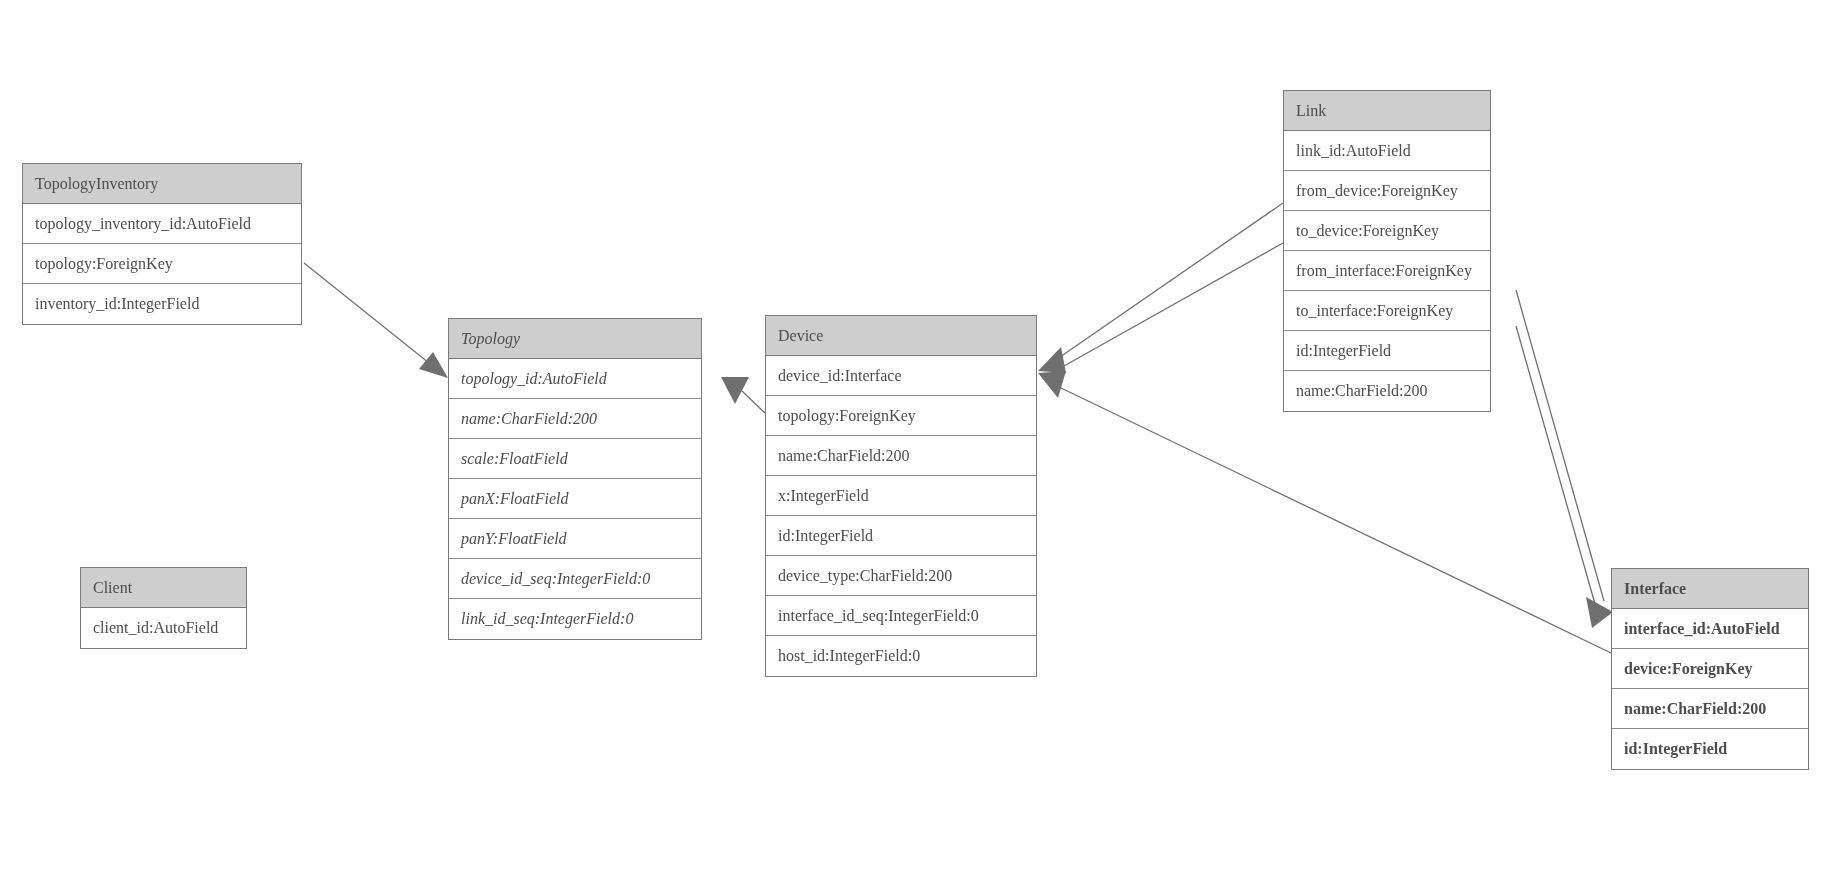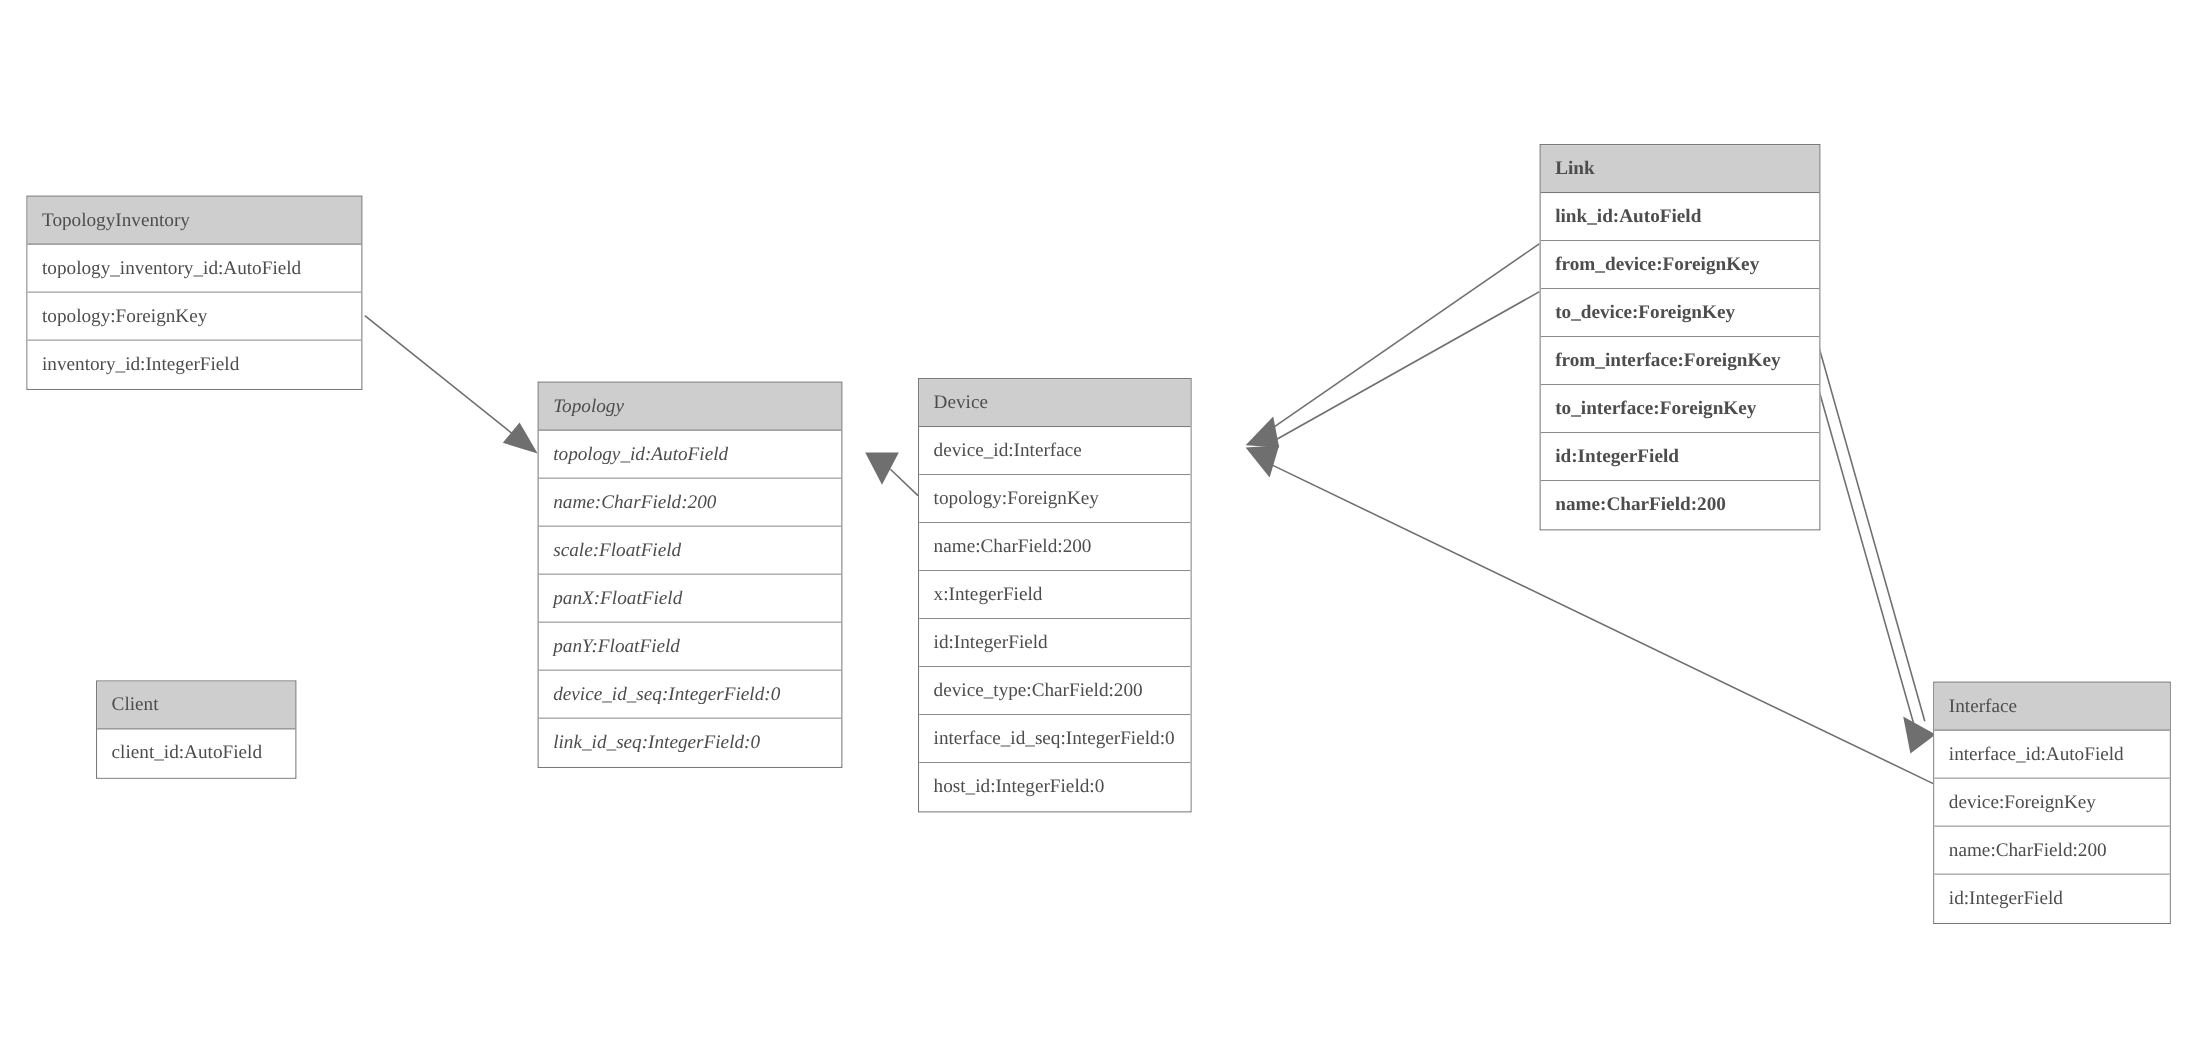--- a/index.html
+++ b/index.html
@@ -91,44 +91,44 @@
     <div class="entity-row">panY:FloatField</div>
     <div class="entity-row">device_id_seq:IntegerField:0</div>
     <div class="entity-row">link_id_seq:IntegerField:0</div>
   </div>
 
   <div class="entity" style="left:80px; top:527px; width:167px;margin-top:40px;">
     <div class="entity-header">Client</div>
     <div class="entity-row">client_id:AutoField</div>
   </div>
 
-  <div class="entity" style="left:765px; top:315px; width:228px;">
+  <div class="entity" style="left:765px; top:315px; width:272px;">
     <div class="entity-header">Device</div>
     <div class="entity-row">device_id:Interface</div>
     <div class="entity-row">topology:ForeignKey</div>
     <div class="entity-row">name:CharField:200</div>
     <div class="entity-row">x:IntegerField</div>
     <div class="entity-row">id:IntegerField</div>
     <div class="entity-row">device_type:CharField:200</div>
     <div class="entity-row">interface_id_seq:IntegerField:0</div>
     <div class="entity-row">host_id:IntegerField:0</div>
   </div>
 
-  <div class="entity" style="left:1283px; top:120px; width:234px;font-weight:bold;">
+  <div class="entity" style="left:1283px; top:90px; width:208px;">
     <div class="entity-header">Link</div>
     <div class="entity-row">link_id:AutoField</div>
     <div class="entity-row">from_device:ForeignKey</div>
     <div class="entity-row">to_device:ForeignKey</div>
     <div class="entity-row">from_interface:ForeignKey</div>
     <div class="entity-row">to_interface:ForeignKey</div>
     <div class="entity-row">id:IntegerField</div>
     <div class="entity-row">name:CharField:200</div>
   </div>
 
-  <div class="entity" style="left:1611px; top:568px; width:198px;">
+  <div class="entity" style="left:1611px; top:568px; width:198px;font-weight:bold;">
     <div class="entity-header">Interface</div>
     <div class="entity-row">interface_id:AutoField</div>
     <div class="entity-row">device:ForeignKey</div>
     <div class="entity-row">name:CharField:200</div>
     <div class="entity-row">id:IntegerField</div>
   </div>
 
 </div>
 
 </body></html>

